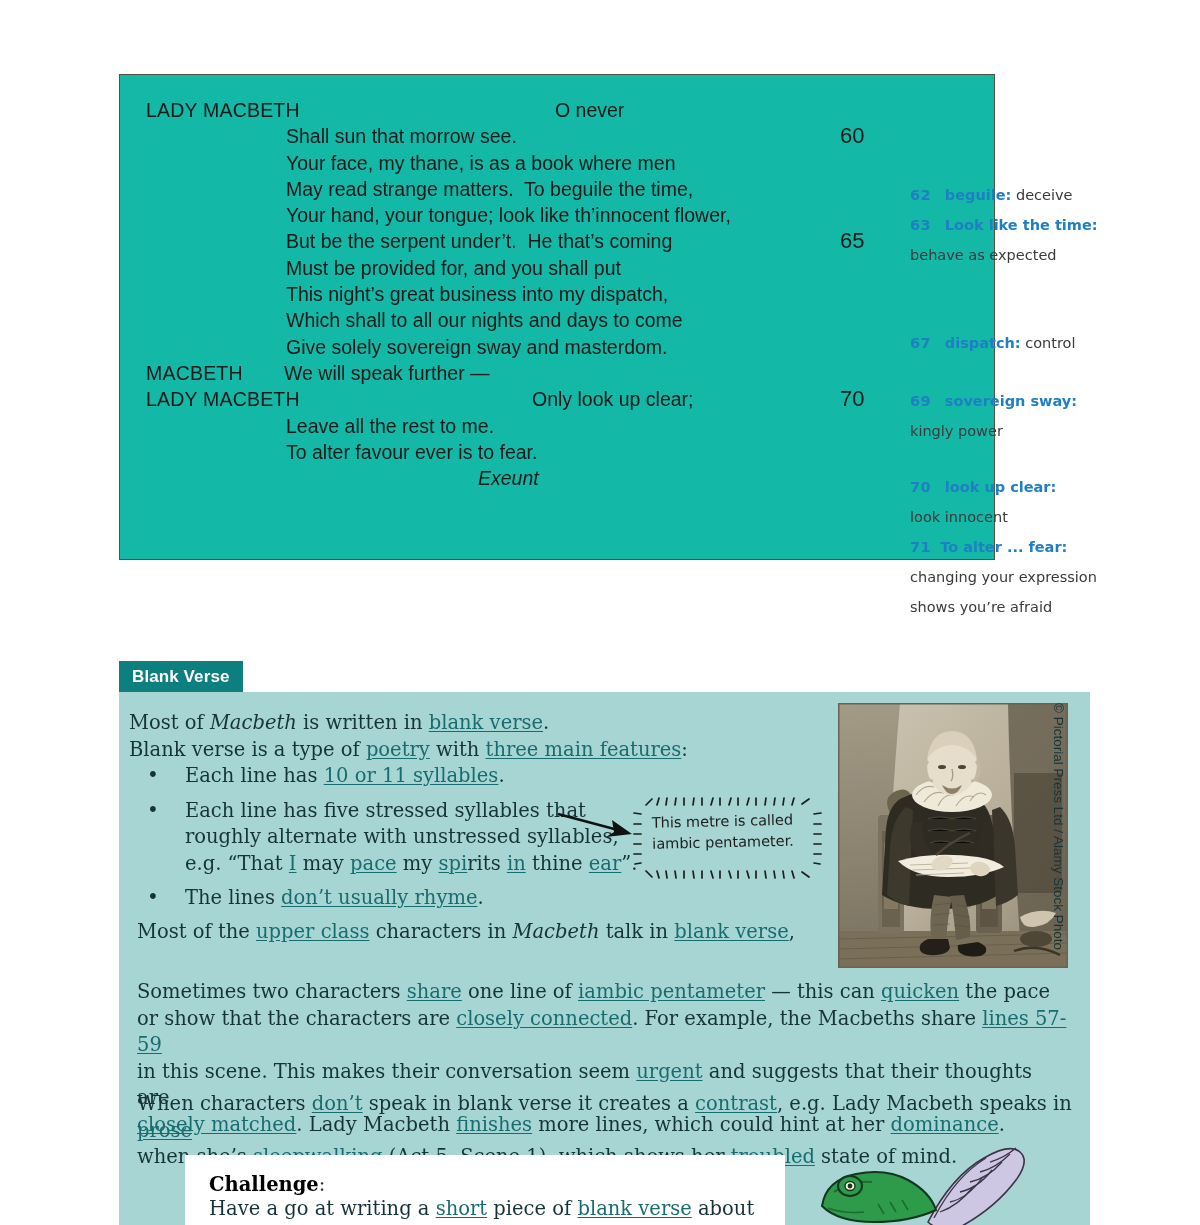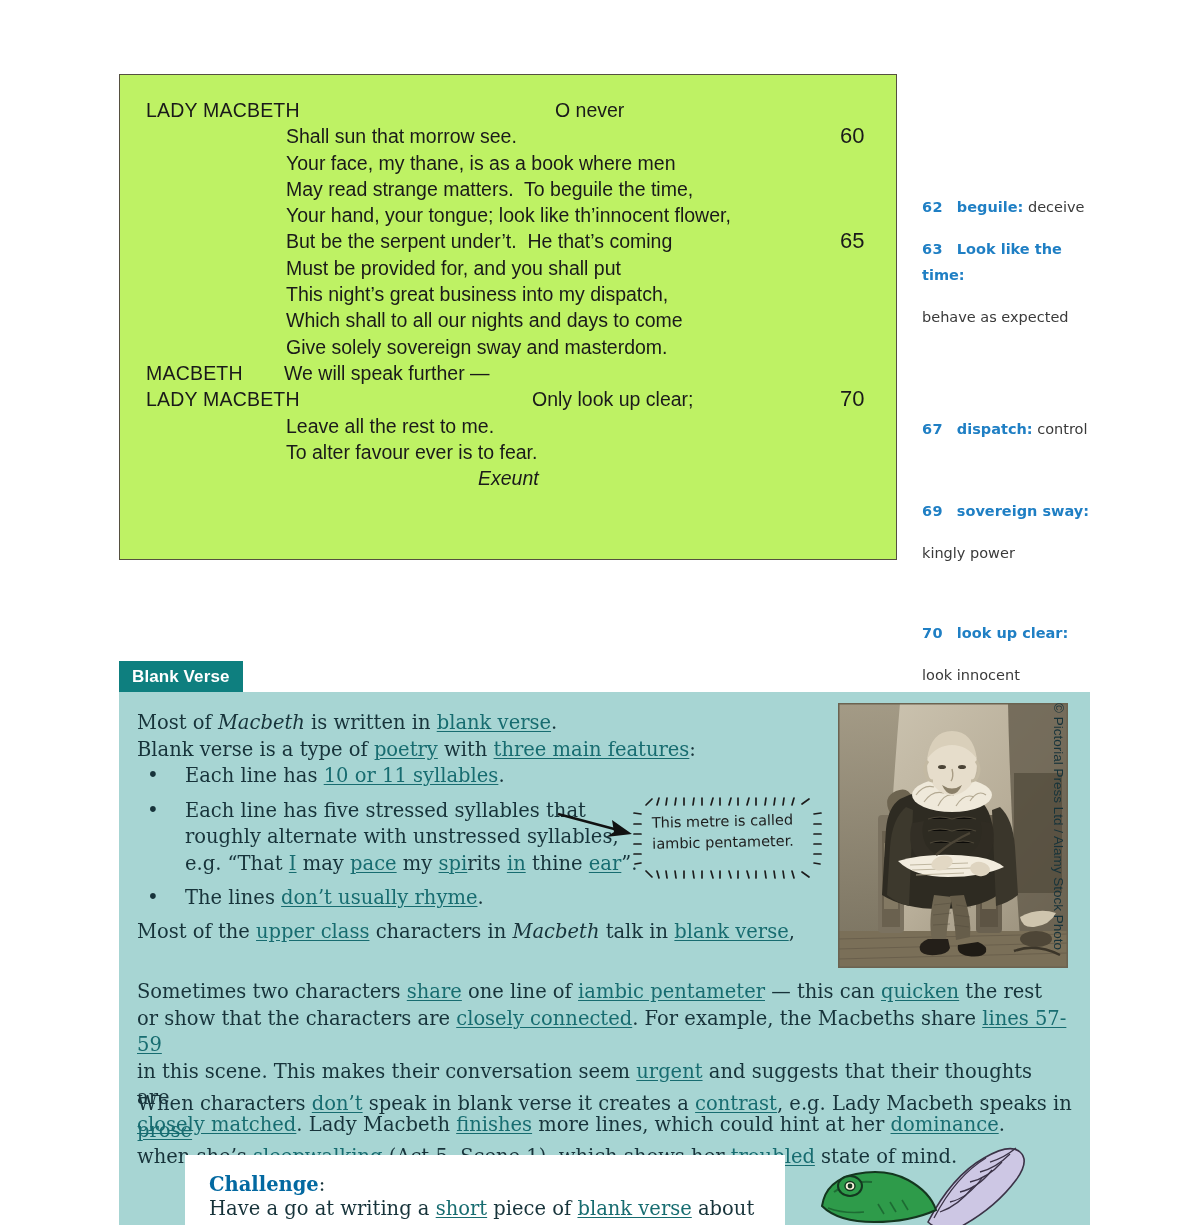--- a/index.html
+++ b/index.html
@@ -6,22 +6,22 @@
   body{
     width:1200px;height:1225px;
     background:#ffffff;
     font-family:"Liberation Sans", sans-serif;
     overflow:hidden;
     position:relative;
   }
 
   
   #play-box{
-    position:absolute;left:119px;top:74px;width:778px;height:486px;
-    background:#bef264;
+    position:absolute;left:119px;top:74px;width:876px;height:486px;
+    background:#14b8a6;
     border:1.5px solid #555040;
     box-sizing:border-box;
   }
   .play-line{
     position:relative;
     font-family:"Liberation Sans", sans-serif;
     font-size:19.5px;
     color:#1a1a1a;
     height:26.3px;
     line-height:26.3px;
@@ -47,21 +47,21 @@
   #play-inner{position:absolute;left:0;top:22px;width:100%;}
 
   
   #glossary{
     position:absolute;left:906px;top:178px;width:200px;
     font-family:"DejaVu Sans", sans-serif;
     font-size:14.5px;
     line-height:26px;
     color:#3a3a3a;
   }
-  .gl-entry{margin:16px;}
+  .gl-entry{margin:4px;}
   .gl-num{color:#1f7fc4;font-weight:bold;letter-spacing:.4px;}
   .gl-term{color:#1f7fc4;font-weight:bold;}
   .gl-def{color:#3a3a3a;}
   .gl-gap-1{height:54px;}
   .gl-gap-2{height:24px;}
   .gl-gap-3{height:22px;}
 
   
   #bv-header{
     position:absolute;left:119px;top:661px;
@@ -84,21 +84,21 @@
     line-height:26.5px;
     color:#17333a;
   }
   .u{
     color:#176c70;
     text-decoration:underline;
     text-underline-offset:2px;
   }
   .it{font-style:italic;}
 
-  #p1{position:absolute;left:137px;top:710px;width:620px;}
+  #p1{position:absolute;left:129px;top:710px;width:620px;}
   #bullets{position:absolute;left:137px;top:763px;width:560px;}
   .bullet{
     position:relative;
     padding-left:48px;
     margin-bottom:0;
   }
   .bullet .dot{
     position:absolute;left:10px;top:-1px;
     font-size:20px;line-height:26.5px;color:#17333a;
   }
@@ -142,21 +142,21 @@
   }
 
   
   #challenge{
     position:absolute;left:185px;top:1155px;width:600px;height:70px;
     background:#ffffff;
   }
   #ch-inner{position:absolute;left:24px;top:18px;width:560px;}
   .ch-title{
     font-family:"DejaVu Serif", serif;
-    font-weight:bold;font-size:19.5px;color:#0369a1;
+    font-weight:bold;font-size:19.5px;color:#000000;
   }
   .ch-colon{font-family:"DejaVu Serif", serif;font-size:19.5px;color:#17333a;font-weight:normal;}
 
   
   #frog{position:absolute;left:820px;top:1130px;width:230px;height:95px;}
 </style>
 </head>
 <body>
 
 <div id="play-box">
@@ -416,21 +416,21 @@
     </svg>
   </div>
   <div id="credit">© Pictorial Press Ltd / Alamy Stock Photo</div>
 </div>
 
 <div id="p2" class="bv-text">
   <div><span>Most of the </span><span class="u">upper class</span><span> characters in </span><span class="it">Macbeth</span><span> talk in </span><span class="u">blank verse</span><span>,</span></div>
 </div>
 
 <div id="p3" class="bv-text">
-  <div><span>Sometimes two characters </span><span class="u">share</span><span> one line of </span><span class="u">iambic pentameter</span><span> — this can </span><span class="u">quicken</span><span> the rest</span></div>
+  <div><span>Sometimes two characters </span><span class="u">share</span><span> one line of </span><span class="u">iambic pentameter</span><span> — this can </span><span class="u">quicken</span><span> the pace</span></div>
   <div><span>or show that the characters are </span><span class="u">closely connected</span><span>.  For example, the Macbeths share </span><span class="u">lines 57-59</span></div>
   <div><span>in this scene.  This makes their conversation seem </span><span class="u">urgent</span><span> and suggests that their thoughts are</span></div>
   <div><span class="u">closely matched</span><span>.  Lady Macbeth </span><span class="u">finishes</span><span> more lines, which could hint at her </span><span class="u">dominance</span><span>.</span></div>
 </div>
 
 <div id="p4" class="bv-text">
   <div><span>When characters </span><span class="u">don’t</span><span> speak in blank verse it creates a </span><span class="u">contrast</span><span>, e.g. Lady Macbeth speaks in </span><span class="u">prose</span></div>
   <div><span>when she’s </span><span class="u">sleepwalking</span><span> (Act 5, Scene 1), which shows her </span><span class="u">troubled</span><span> state of mind.</span></div>
 </div>
 

